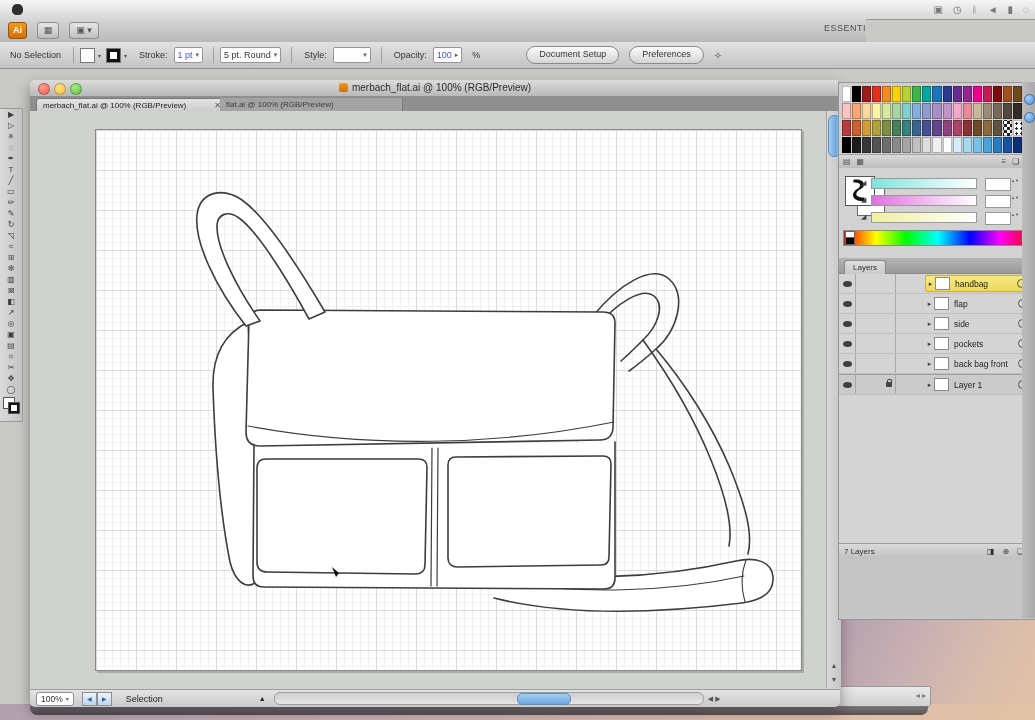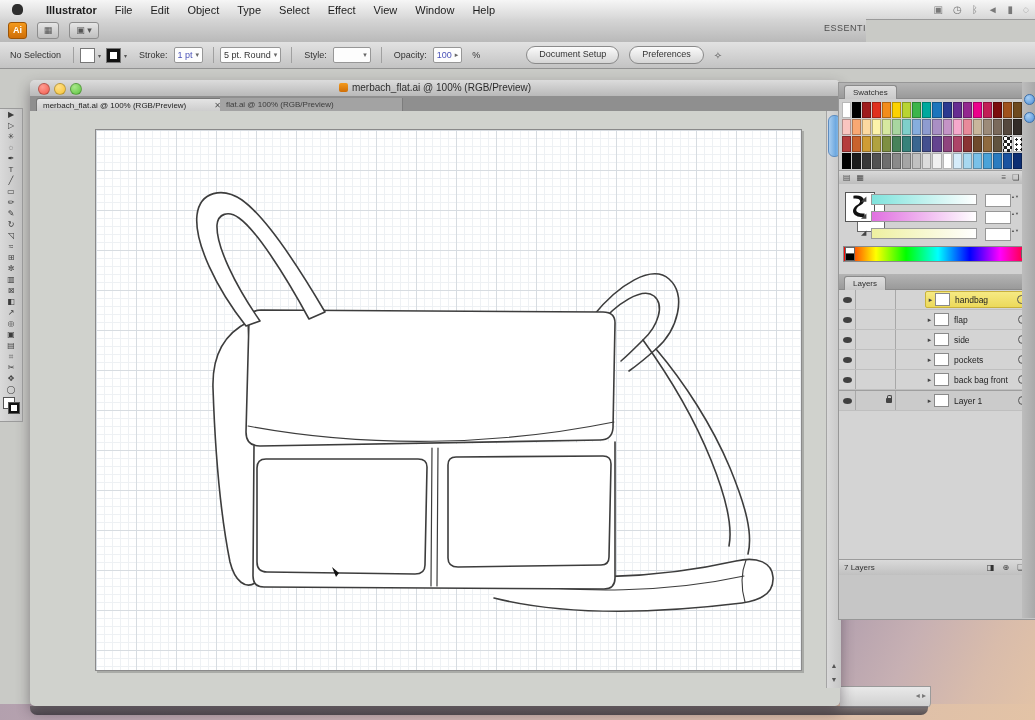--- a/index.html
+++ b/index.html
@@ -180,32 +180,20 @@
   <div class="abs desktop" style="left:838px;top:618px;width:197px;height:102px;"></div>
   <div class="abs desktop" style="left:0;top:704px;width:1035px;height:16px;"></div>
 
   <div class="abs bg-window-bar">
     <span class="bg-window-arrows">◂ ▸</span>
   </div>
   <div class="abs shadow-band"></div>
 
   <div class="abs menu-bar">
     <span class="apple-logo"></span>
-    <span id="menu-items" style="display:flex;">
-        <span class="menu-item bold">Illustrator</span>
-        <span class="menu-item">File</span>
-        <span class="menu-item">Edit</span>
-        <span class="menu-item">Object</span>
-        <span class="menu-item">Type</span>
-        <span class="menu-item">Select</span>
-        <span class="menu-item">Effect</span>
-        <span class="menu-item">View</span>
-        <span class="menu-item">Window</span>
-        <span class="menu-item">Help</span>
-      </span>
     <span class="menu-extras" id="menu-extras">
         <span class="menu-extra-glyph">▣</span>
         <span class="menu-extra-glyph">◷</span>
         <span class="menu-extra-glyph">ᛒ</span>
         <span class="menu-extra-glyph">◄</span>
         <span class="menu-extra-glyph">▮</span>
         <span class="menu-extra-glyph">◌</span>
       </span>
   </div>
 
@@ -306,20 +294,39 @@
         </svg>
       </div>
     </div>
 
     <div class="vscroll">
       <div class="vthumb"></div>
       <span class="scroll-arrow" style="left:1px;top:548px;">▲</span>
       <span class="scroll-arrow" style="left:1px;top:562px;">▼</span>
     </div>
 
+    <div class="statusbar">
+      <span class="zoom-field">
+        <span>100%</span>
+        <span class="caret">▾</span>
+      </span>
+      <span class="nav-cluster">
+        <span class="nav-btn">◀</span>
+        <span class="nav-btn">▶</span>
+      </span>
+      <span class="tool-status">Selection</span>
+      <span class="grab-tri">▲</span>
+      <span class="hscroll">
+        <span class="hthumb"></span>
+      </span>
+      <span class="hscroll-arrows">
+          <span>◀</span>
+          <span>▶</span>
+        </span>
+    </div>
   </div>
 
   <div class="abs tool-palette" id="tool-palette">
       <div class="tool-cell">▶</div>
       <div class="tool-cell">▷</div>
       <div class="tool-cell">✳</div>
       <div class="tool-cell">◌</div>
       <div class="tool-cell">✒</div>
       <div class="tool-cell">T</div>
       <div class="tool-cell">╱</div>
@@ -343,24 +350,20 @@
       <div class="tool-cell">✥</div>
       <div class="tool-cell">◯</div>
       <div class="fs-proxy">
         <span class="fs-fill"></span>
         <span class="fs-stroke"></span>
       </div>
     </div>
 
   <div class="abs dock">
 
-    <div class="panel-header">
-      <span class="panel-tab">Swatches</span>
-      <span class="panel-menu-icon">≡</span>
-    </div>
     <div class="swatches-body">
       <div class="swatch-grid" id="swatch-grid">
           <div class="swatch" style="background: rgb(255, 255, 255);"></div>
           <div class="swatch" style="background: rgb(0, 0, 0);"></div>
           <div class="swatch" style="background: rgb(158, 27, 27);"></div>
           <div class="swatch" style="background: rgb(224, 48, 30);"></div>
           <div class="swatch" style="background: rgb(242, 140, 27);"></div>
           <div class="swatch" style="background: rgb(252, 210, 0);"></div>
           <div class="swatch" style="background: rgb(184, 212, 50);"></div>
           <div class="swatch" style="background: rgb(60, 181, 74);"></div>

